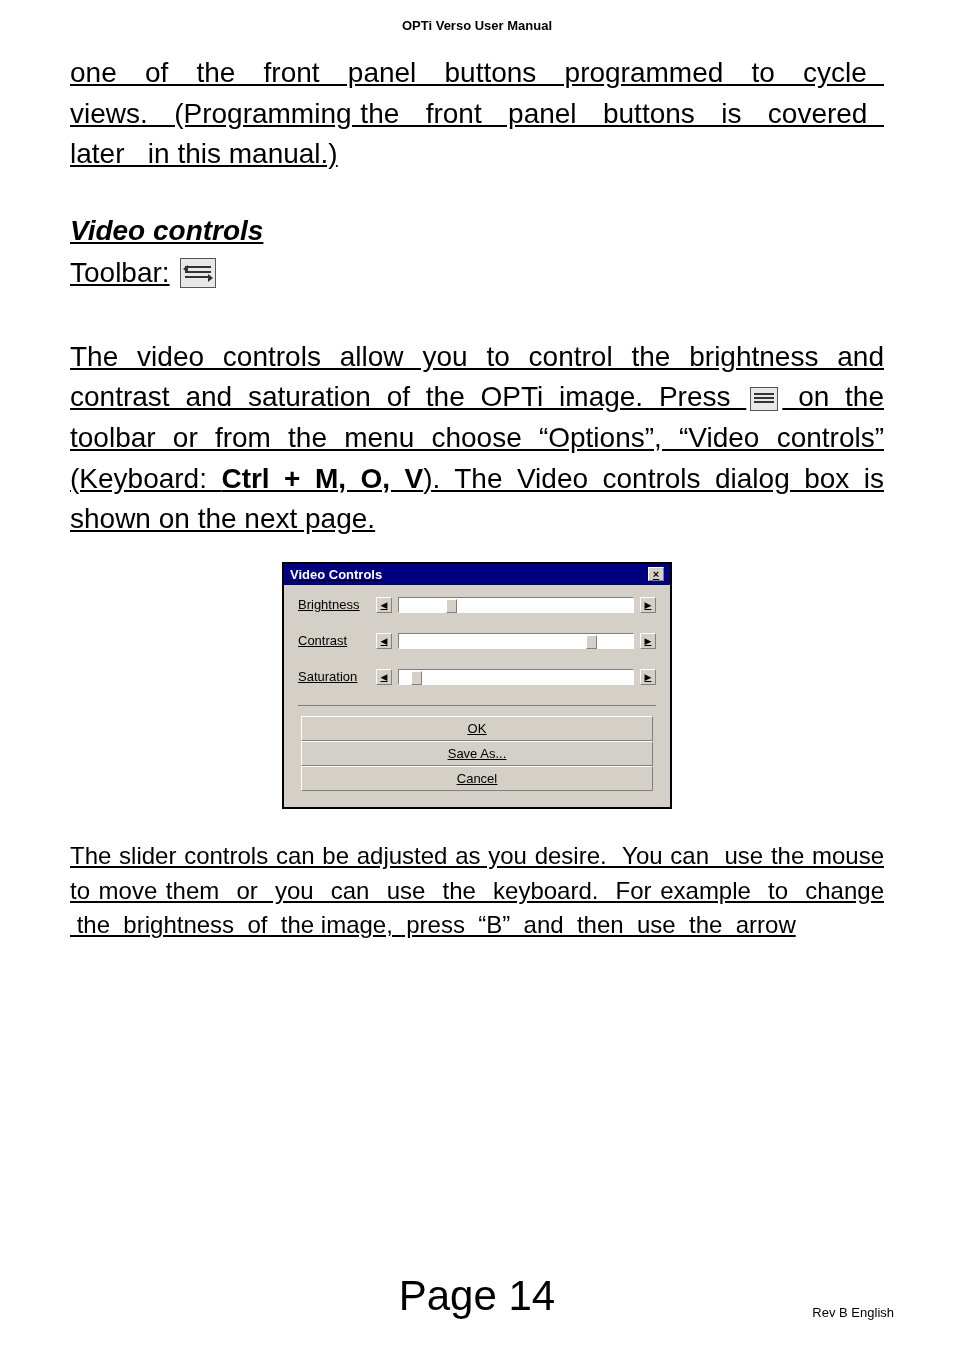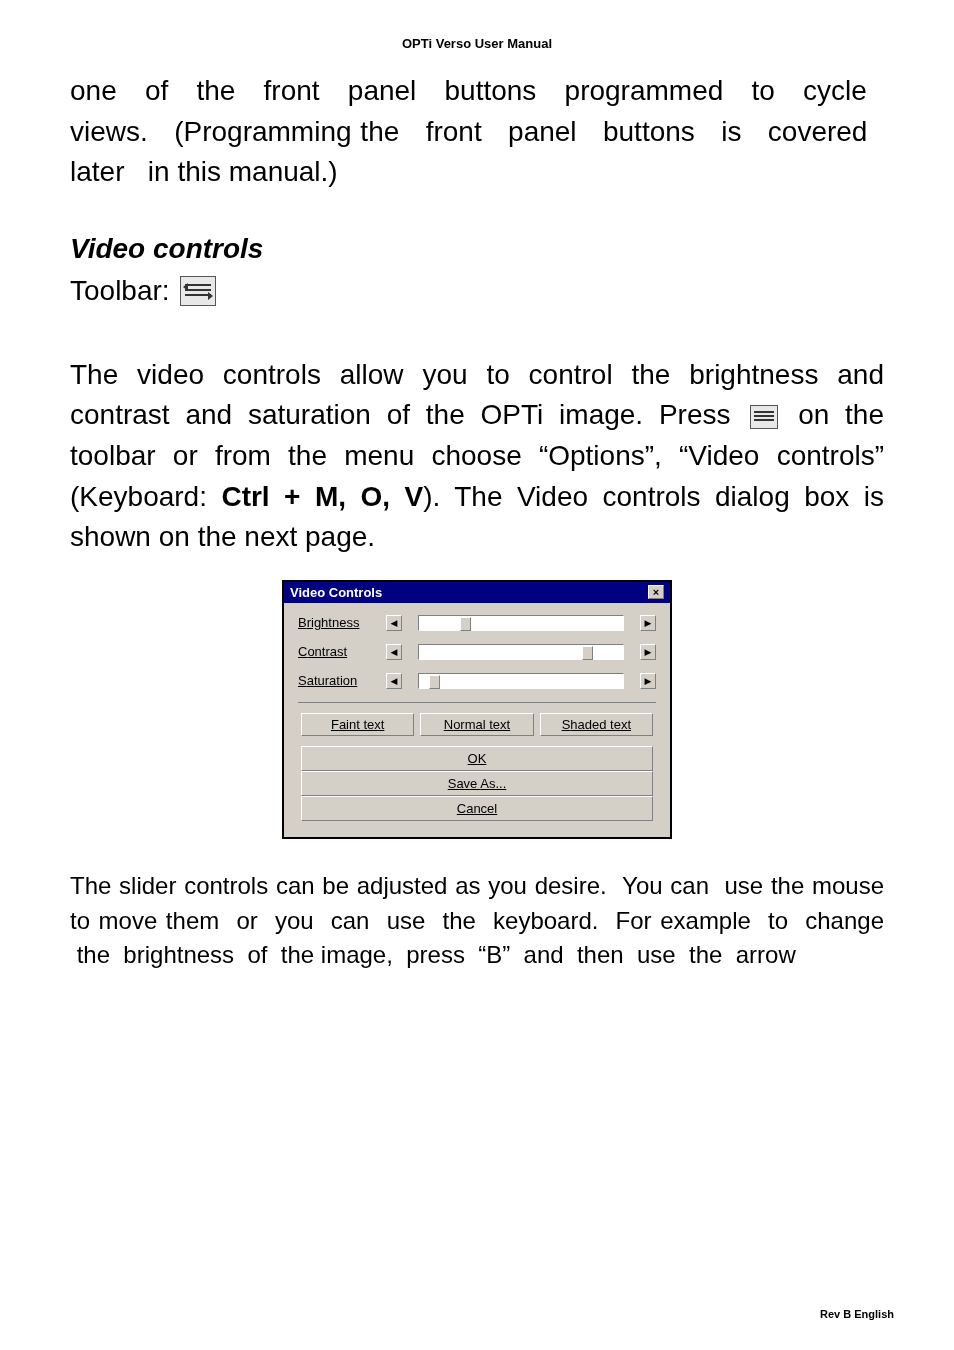--- a/index.html
+++ b/index.html
@@ -8,29 +8,30 @@
       width: 954px;
       min-height: 1350px;
       background: #ffffff;
       font-family: "Times New Roman", Times, serif;
       color: #000000;
       position: relative;
     }
 
     .page-header {
       text-align: center;
-      padding: 36px 60px 10px 60px;
+      padding: 18px 60px 10px 60px;
       font-family: Arial, sans-serif;
       font-size: 13px;
       font-weight: bold;
       border-bottom: none;
     }
 
     .main-content {
       padding: 10px 70px 60px 70px;
+      text-decoration: underline;
     }
 
     .intro-paragraph {
       font-size: 28px;
       line-height: 1.45;
       text-align: justify;
       margin-bottom: 40px;
       font-family: "Trebuchet MS", Arial, sans-serif;
     }
 
@@ -170,22 +171,22 @@
       cursor: pointer;
     }
 
     .dialog-body {
       padding: 12px 14px;
     }
 
     .slider-row {
       display: flex;
       align-items: flex-start;
-      margin-bottom: 13px;
-      gap: 16px;
+      margin-bottom: 20px;
+      gap: 6px;
     }
 
     .slider-label {
       width: 72px;
       text-align: left;
     }
 
     .slider-label span {
       text-decoration: underline;
     }
@@ -301,26 +302,25 @@
     }
 
     .page-number {
       font-size: 42px;
       font-family: "Trebuchet MS", Arial, sans-serif;
       text-align: center;
       flex: 1;
     }
 
     .rev-label {
-      font-size: 11px;
+      font-size: 13px;
       font-family: Arial, sans-serif;
       position: absolute;
       right: 60px;
       bottom: 0;
-      font-weight: bold;
     }
   </style>
 </head>
 <body>
 
 <div class="page-header">
   <span>OPTi Verso User Manual</span>
 </div>
 
 <div class="main-content">
@@ -381,31 +381,20 @@
           </div>
           <div class="slider-btn">◀</div>
           <div class="slider-track">
             <div class="slider-thumb slider-thumb-3"></div>
           </div>
           <div class="slider-btn">▶</div>
         </div>
 
         <div class="dialog-divider"></div>
 
-        <div class="dialog-text-row">
-          <div class="dialog-text-btn">
-            <span style="text-decoration:underline;">F</span><span>aint text</span>
-          </div>
-          <div class="dialog-text-btn">
-            <span style="text-decoration:underline;">N</span><span>ormal text</span>
-          </div>
-          <div class="dialog-text-btn">
-            <span style="text-decoration:underline;">S</span><span>haded text</span>
-          </div>
-        </div>
 
         <div class="dialog-action-row">
           <div class="dialog-action-btn">
             <span>OK</span>
           </div>
           <div class="dialog-action-btn">
             <span>Save </span><span style="text-decoration:underline;">A</span><span>s...</span>
           </div>
           <div class="dialog-action-btn">
             <span>Cancel</span>
@@ -416,14 +405,15 @@
     </div>
   </div>
 
   <p class="bottom-paragraph">
     The slider controls can be adjusted as you desire. &nbsp;You can &nbsp;use the mouse to move them &nbsp;or &nbsp;you &nbsp;can &nbsp;use &nbsp;the &nbsp;keyboard. &nbsp;For example &nbsp;to &nbsp;change &nbsp;the &nbsp;brightness &nbsp;of &nbsp;the image, &nbsp;press &nbsp;“B” &nbsp;and &nbsp;then &nbsp;use &nbsp;the &nbsp;arrow
   </p>
 
 </div>
 
 <div class="page-footer">
+  <div class="page-number">Page 14</div>
   <div class="rev-label">Rev B English</div>
 </div>
 
 </body></html>

